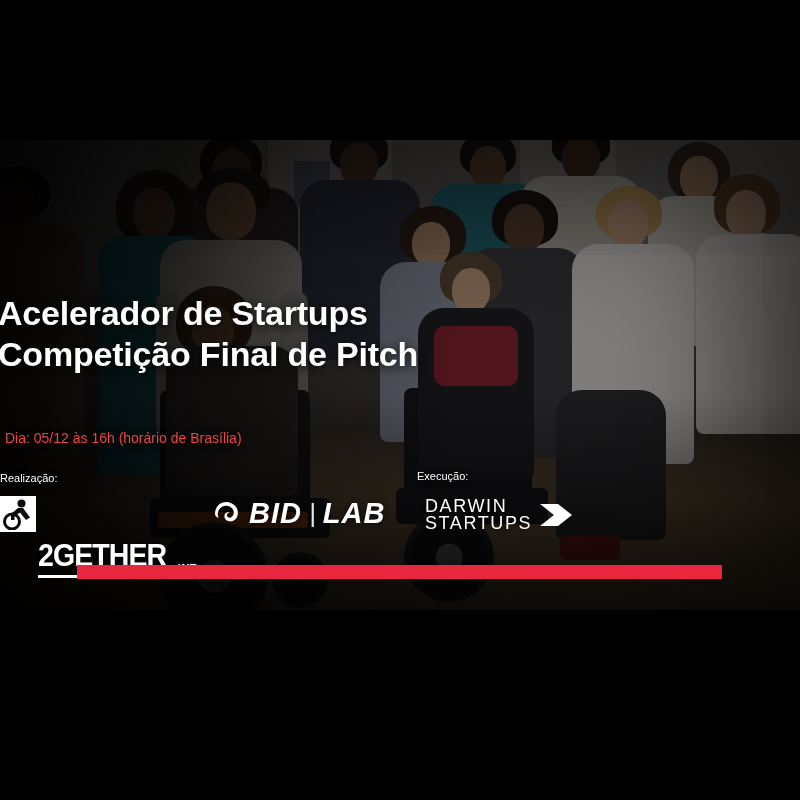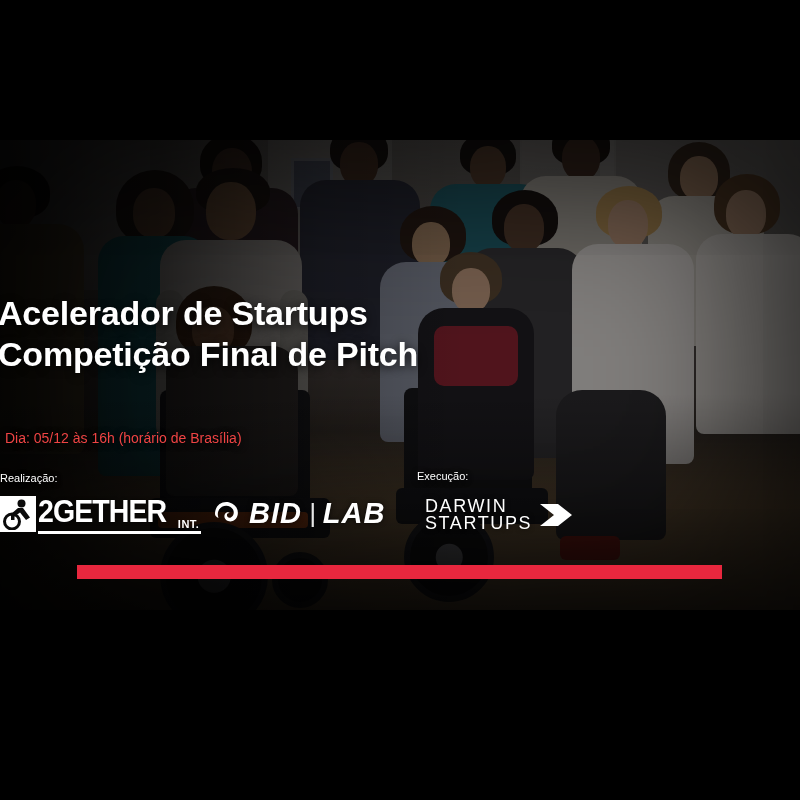--- a/index.html
+++ b/index.html
@@ -63,21 +63,21 @@
 
   .credit-label{position:absolute;color:#fff;font-size:11px;
                 text-shadow:0 1px 6px rgba(0,0,0,.95);}
   #realizacao-label{left:0px;top:332px;}
   #execucao-label{left:417px;top:330px;}
 
   
   #logo-2gether{position:absolute;left:-2px;top:356px;height:40px;display:flex;align-items:flex-start;}
   #logo-2gether .mark{width:38px;height:36px;background:#fff;position:relative;flex:0 0 auto;}
   #logo-2gether .mark svg{position:absolute;left:3px;top:2px;}
-  #logo-2gether .wordwrap{position:relative;margin-left:2px;}
+  #logo-2gether .wordwrap{position:relative;margin-left:2px;margin-top:44px;}
   #logo-2gether .word{font-family:"Liberation Sans",sans-serif;font-weight:700;font-size:31px;
         line-height:31px;color:#fff;letter-spacing:-1px;transform:scaleX(.92);transform-origin:left top;
         text-shadow:0 0 4px rgba(0,0,0,.7);}
   #logo-2gether .int{position:absolute;right:-22px;bottom:-3px;color:#fff;font-weight:700;
         font-size:11px;letter-spacing:.5px;}
   #logo-2gether .rule{position:absolute;left:0;bottom:-7px;width:163px;height:3px;background:#fff;}
 
   
   #logo-bidlab{position:absolute;left:212px;top:358px;display:flex;align-items:center;gap:7px;font-style:italic;}
   #logo-bidlab .swirl{width:30px;height:30px;position:relative;flex:0 0 auto;}

